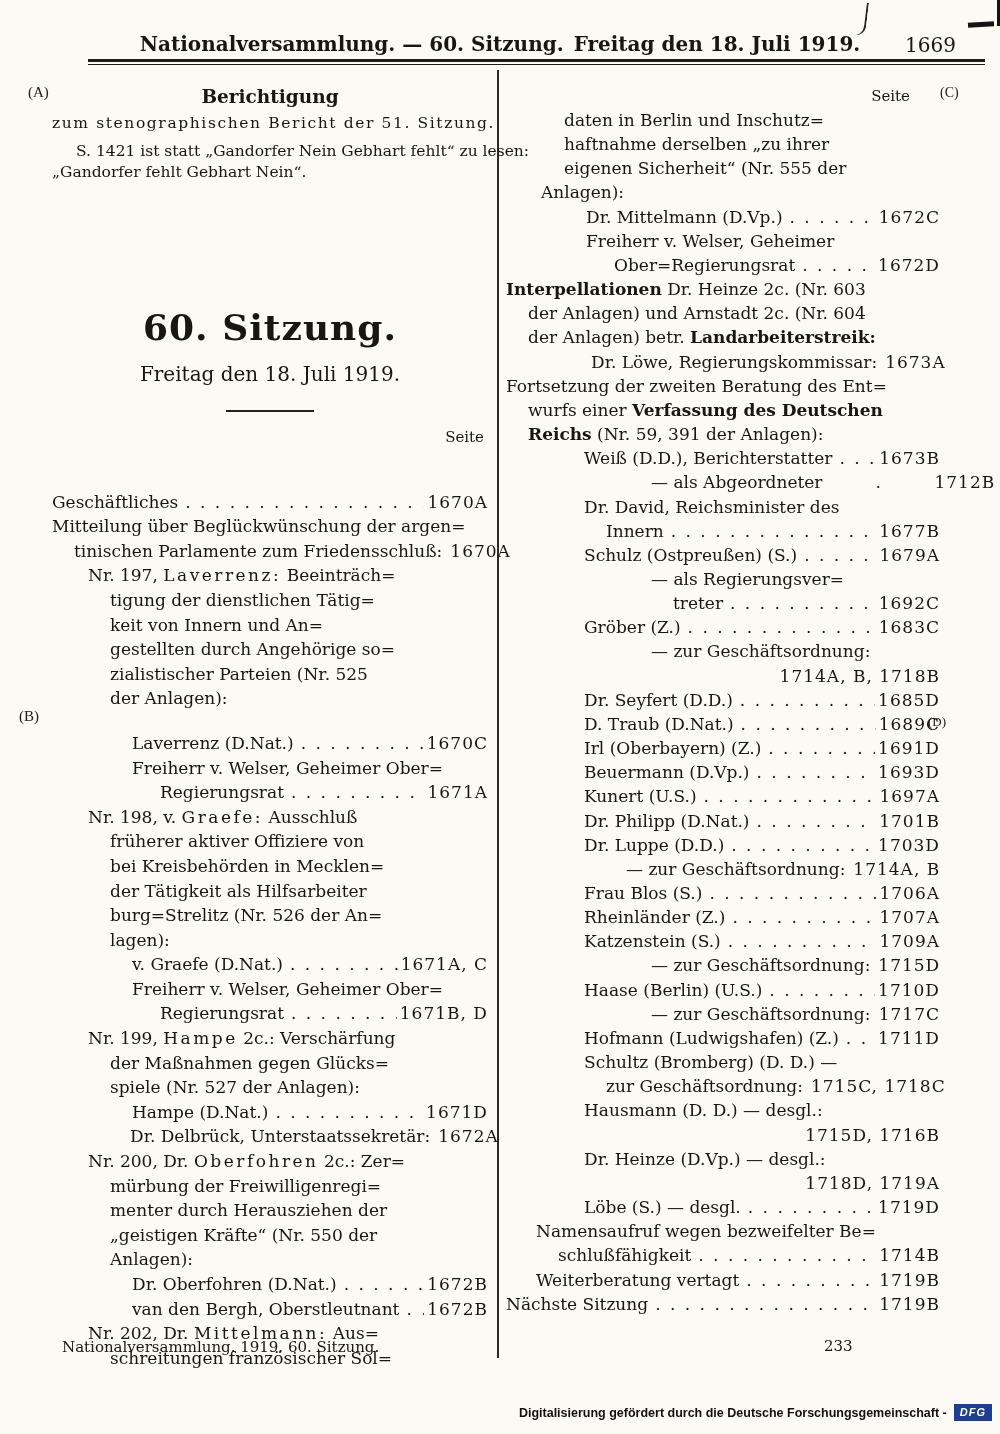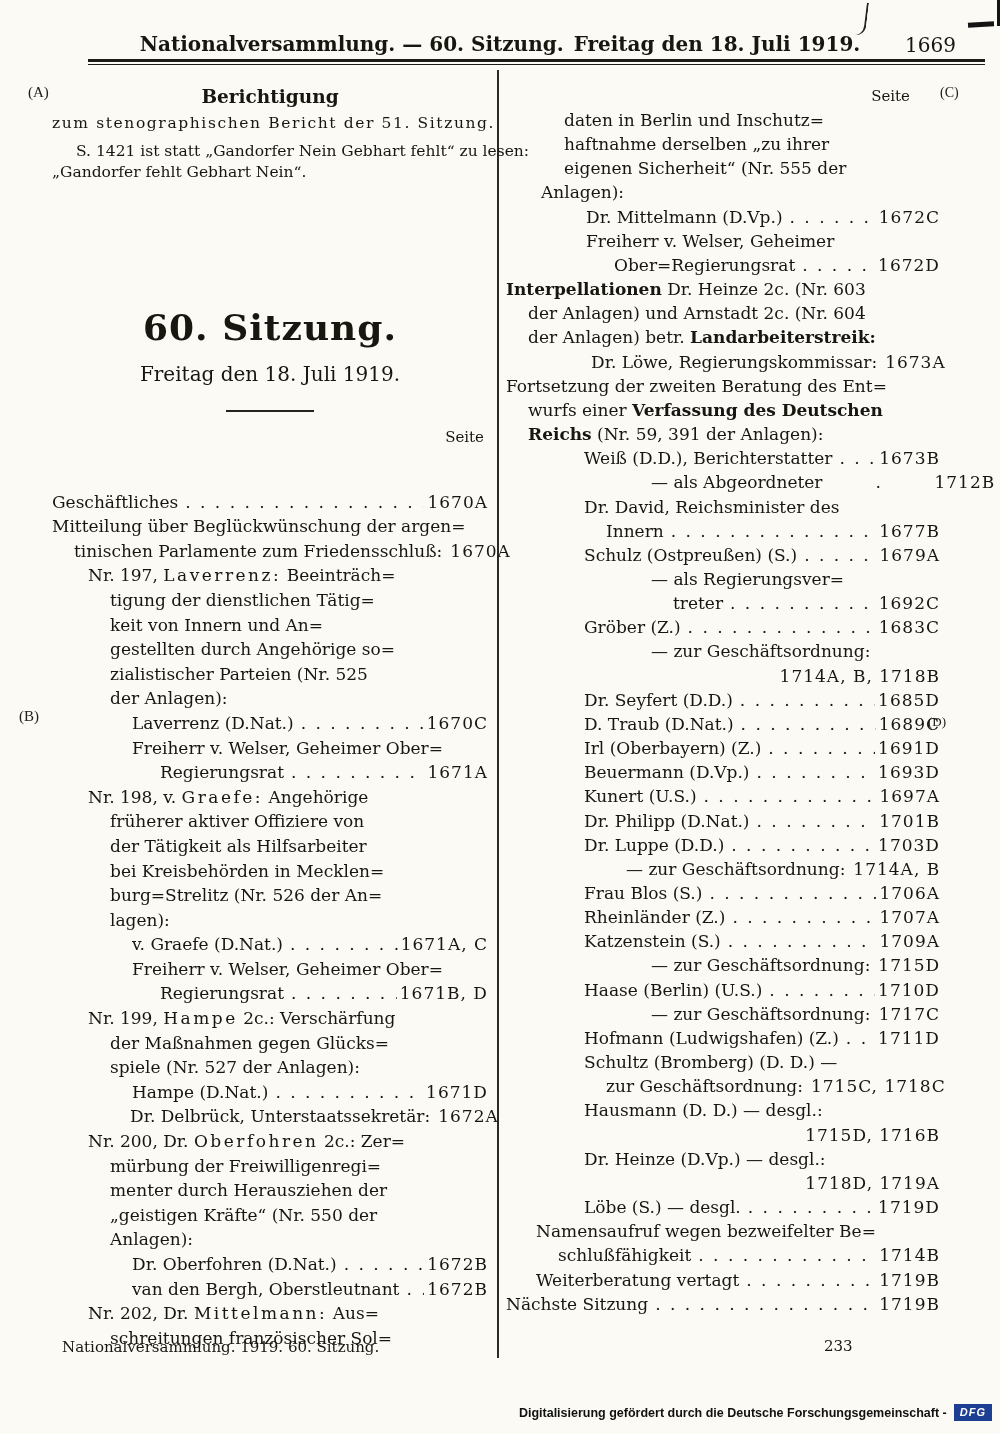--- a/index.html
+++ b/index.html
@@ -143,48 +143,48 @@
             <span class="toc-text">gestellten durch Angehörige so=</span>
           </div>
           <div class="toc-line" style="padding-left: 58px;">
             <span class="toc-text">zialistischer Parteien (Nr. 525</span>
           </div>
           <div class="toc-line" style="padding-left: 58px;">
             <span class="toc-text">der Anlagen):</span>
           </div>
         </div>
         <div class="toc-entry">
-          <div class="toc-line" style="padding-left: 80px;">
+          <div class="toc-line" style="padding-left: 80px; margin-top: 20px;">
             <span class="toc-text">Laverrenz (D.Nat.)</span>
             <span class="leader"></span>
             <span class="toc-page">1670C</span>
           </div>
         </div>
         <div class="toc-entry">
           <div class="toc-line" style="padding-left: 80px;">
             <span class="toc-text">Freiherr v. Welser, Geheimer Ober=</span>
           </div>
           <div class="toc-line" style="padding-left: 108px;">
             <span class="toc-text">Regierungsrat</span>
             <span class="leader"></span>
             <span class="toc-page">1671A</span>
           </div>
         </div>
         <div class="toc-entry">
           <div class="toc-line" style="padding-left: 36px;">
-            <span class="toc-text"><span>Nr. 198, v. </span><span class="sp">Graefe:</span><span> Angehörige</span></span>
+            <span class="toc-text"><span>Nr. 198, v. </span><span class="sp">Graefe:</span><span> Ausschluß</span></span>
           </div>
           <div class="toc-line" style="padding-left: 58px;">
             <span class="toc-text">früherer aktiver Offiziere von</span>
           </div>
           <div class="toc-line" style="padding-left: 58px;">
+            <span class="toc-text">bei Kreisbehörden in Mecklen=</span>
+          </div>
+          <div class="toc-line" style="padding-left: 58px;">
             <span class="toc-text">der Tätigkeit als Hilfsarbeiter</span>
-          </div>
-          <div class="toc-line" style="padding-left: 58px;">
-            <span class="toc-text">bei Kreisbehörden in Mecklen=</span>
           </div>
           <div class="toc-line" style="padding-left: 58px;">
             <span class="toc-text">burg=Strelitz (Nr. 526 der An=</span>
           </div>
           <div class="toc-line" style="padding-left: 58px;">
             <span class="toc-text">lagen):</span>
           </div>
         </div>
         <div class="toc-entry">
           <div class="toc-line" style="padding-left: 80px;">

